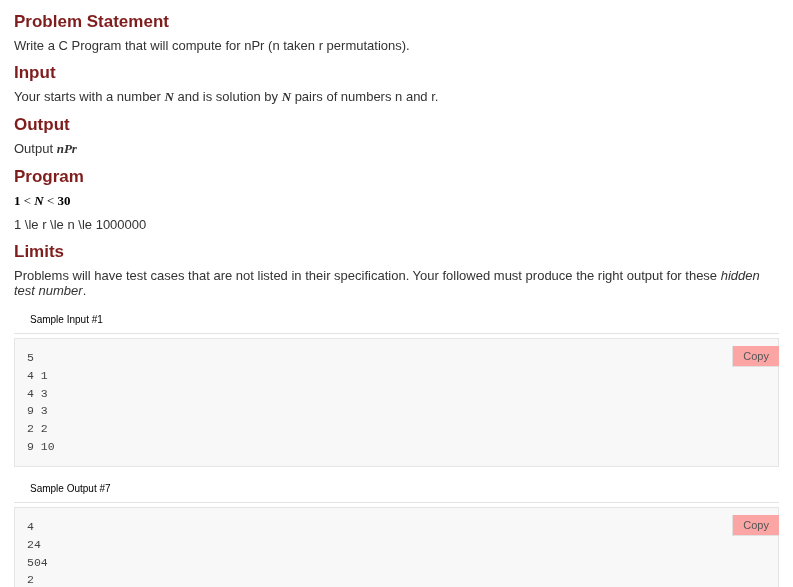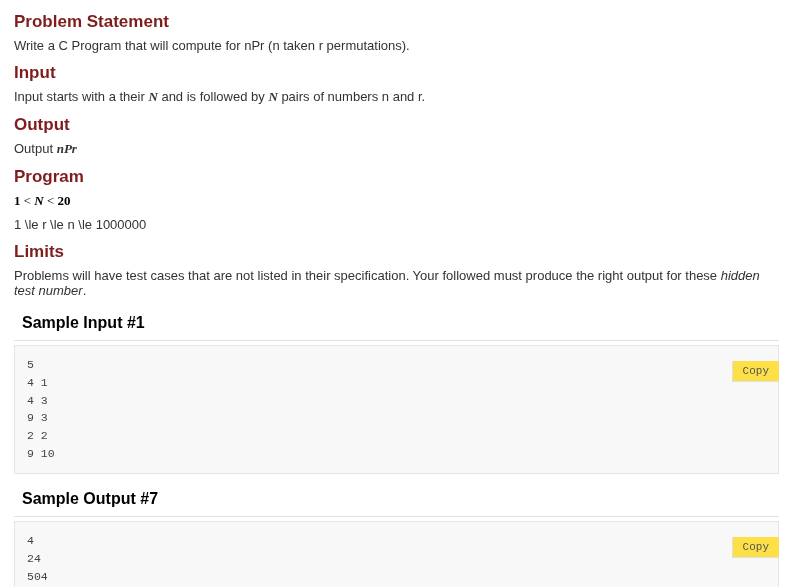--- a/index.html
+++ b/index.html
@@ -12,24 +12,24 @@
     background: #fff;
     width: 793px;
   }
   h2 {
     font-size: 17px;
     font-weight: 700;
     color: #7f1d1d;
     margin: 4px 0 6px 0;
   }
   h3.sample {
-    font-size: 16px;
-    font-weight: 700;
+    font-size: 10px;
+    font-weight: 400;
     color: #000;
-    margin: 16px 0 8px 8px;
+    margin: 16px 0 8px 16px;
   }
   p {
     margin: 6px 0 10px 0;
     font-size: 13px;
     color: #333;
   }
   .math-bold {
     font-family: Georgia, "Times New Roman", serif;
     font-weight: 700;
     font-style: italic;
@@ -60,52 +60,52 @@
     padding: 10px 12px;
     font-family: Menlo, Consolas, "Courier New", monospace;
     font-size: 11.5px;
     line-height: 1.55;
     color: #444;
     margin: 0;
     white-space: pre;
   }
   .copy-btn {
     position: absolute;
-    top: 16px;
+    top: 8px;
     right: 0;
-    background: #fde047;
+    background: #fca5a5;
     border: 1px solid #e1e1e1;
     border-top: none;
     border-right: none;
     padding: 4px 10px;
     font-size: 11px;
     color: #555;
     cursor: pointer;
-    font-family: Liberation Mono, monospace;
+    font-family: Liberation Sans, sans-serif;
   }
 </style>
 </head>
 <body>
 
 <h2>Problem Statement</h2>
 <p>Write a C Program that will compute for nPr (n taken r permutations).</p>
 
 <h2>Input</h2>
 <p>
-  <span>Input starts with a their </span><span class="math-bold">N</span><span> and is followed by </span><span class="math-bold">N</span><span> pairs of numbers n and r.</span>
+  <span>Your starts with a number </span><span class="math-bold">N</span><span> and is solution by </span><span class="math-bold">N</span><span> pairs of numbers n and r.</span>
 </p>
 
 <h2>Output</h2>
 <p>
   <span>Output </span><span class="math-bold">n</span><span class="math-bold">P</span><span class="math-bold">r</span>
 </p>
 
 <h2>Program</h2>
 <p class="math-line">
-  <span>1</span><span class="math-serif" style="font-weight:400"> &lt; </span><span class="math-bold">N</span><span class="math-serif" style="font-weight:400"> &lt; </span><span>20</span>
+  <span>1</span><span class="math-serif" style="font-weight:400"> &lt; </span><span class="math-bold">N</span><span class="math-serif" style="font-weight:400"> &lt; </span><span>30</span>
 </p>
 <p>1 \le r \le n \le 1000000</p>
 
 <h2>Limits</h2>
 <p>
   <span>Problems will have test cases that are not listed in their specification. Your followed must produce the right output for these </span><em class="hidden">hidden test number</em><span>.</span>
 </p>
 
 <h3 class="sample">Sample Input #1</h3>
 <hr>

